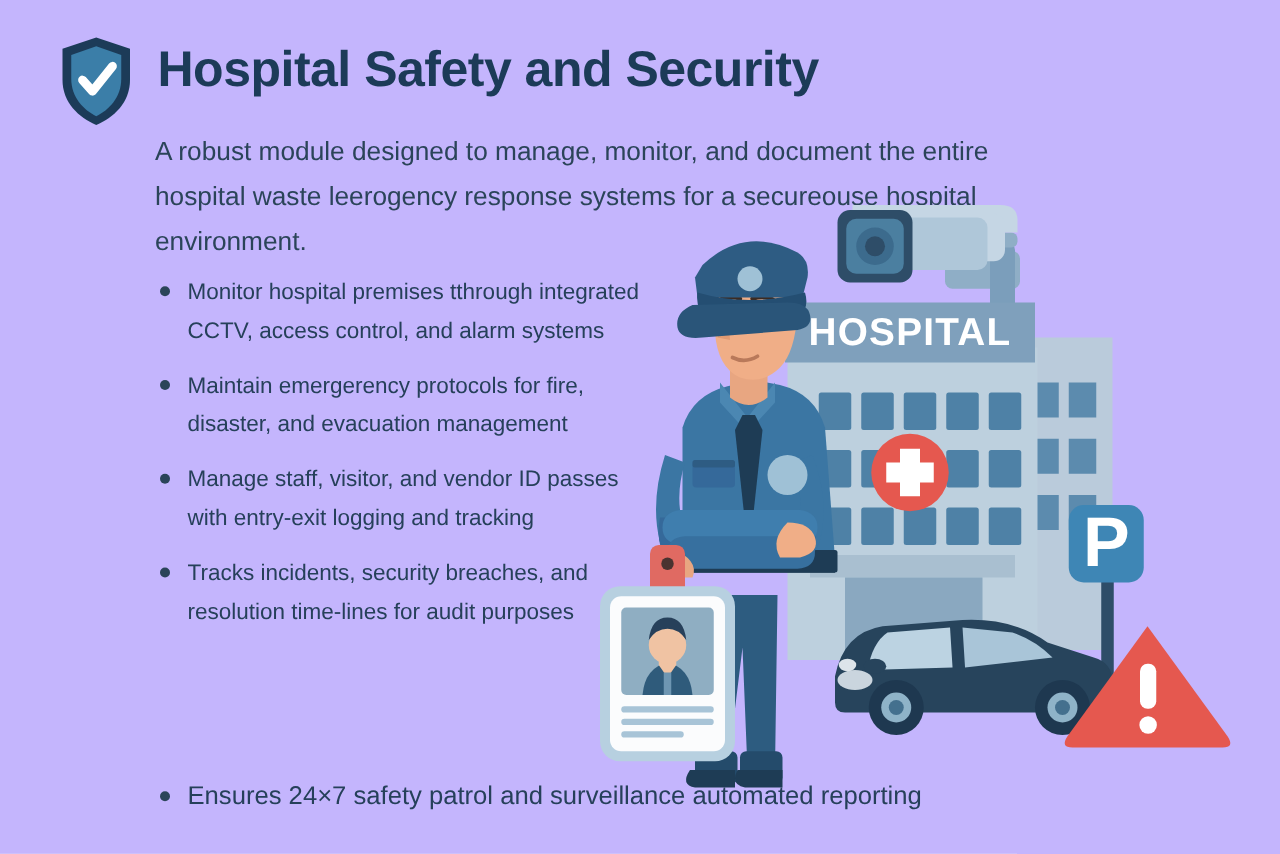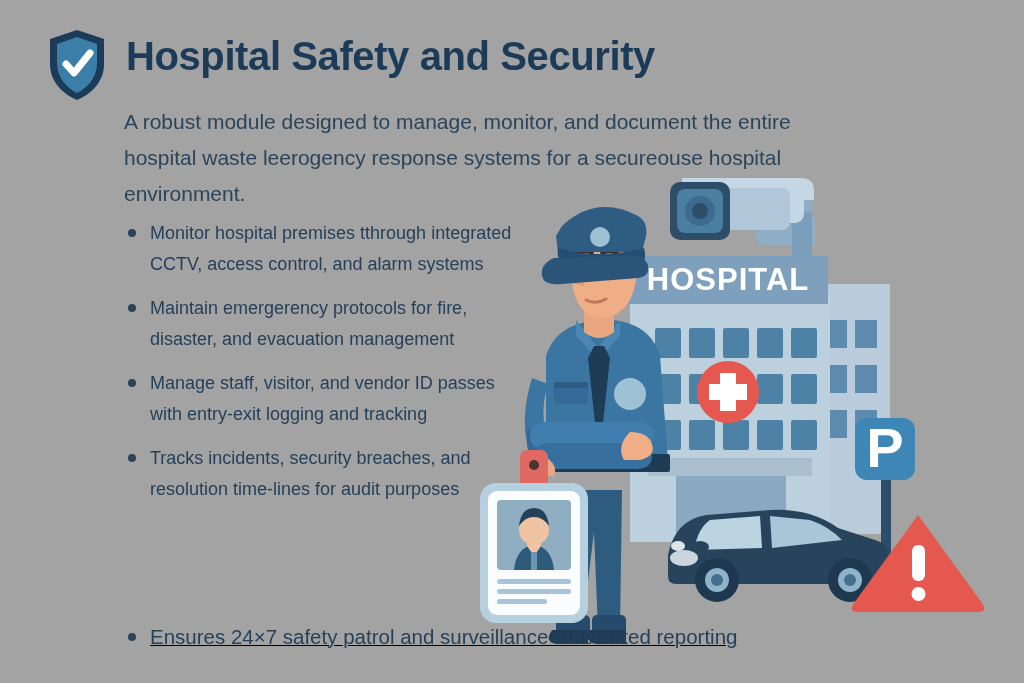--- a/index.html
+++ b/index.html
@@ -2,21 +2,21 @@
 <html><head>
 <meta charset="utf-8">
 <style>
   html,body{margin:0;padding:0;}
   body{
     width:1024px;height:683px;overflow:hidden;
     background:#FDF8ED;
     font-family:"Liberation Sans","DejaVu Sans",sans-serif;
     position:relative;
   }
-  .page{position:absolute;inset:0;background:#a3a3a3;}
+  .page{position:absolute;inset:0;background:#c4b5fd;}
 
   
   .header{position:absolute;left:46px;top:28px;display:flex;align-items:flex-start;}
   .shield-icon{width:62px;height:74px;flex:0 0 auto;}
   .title{
     margin-left:18px;margin-top:6px;
     font-size:40px;font-weight:bold;color:#1C3B58;
     letter-spacing:-0.4px;white-space:nowrap;
     font-family:"Liberation Sans","DejaVu Sans",sans-serif;
   }
@@ -32,30 +32,29 @@
   .bullet{position:relative;padding-left:26px;margin-bottom:14px;}
   .bullet .dot{
     position:absolute;left:4px;top:11px;width:8px;height:8px;
     border-radius:50%;background:#2B4459;
   }
   .bullet .txt{font-size:18px;line-height:30.5px;color:#26405A;display:block;}
 
   .bullet-wide{
     position:absolute;left:124px;top:622px;width:790px;
     padding-left:26px;
-    text-decoration:underline;
   }
   .bullet-wide .dot{
     position:absolute;left:4px;top:11px;width:8px;height:8px;
     border-radius:50%;background:#2B4459;
   }
   .bullet-wide .txt{font-size:20.5px;line-height:30.5px;color:#26405A;}
 
   
-  .illus{position:absolute;left:470px;top:160px;width:554px;height:523px;}
+  .illus{position:absolute;left:470px;top:146px;width:554px;height:523px;}
   .illus svg{display:block;}
 </style>
 </head>
 <body>
 
 <div class="page">
 
   <div class="header">
     <span class="shield-icon">
       <svg viewBox="0 0 62 74" width="62" height="74">

